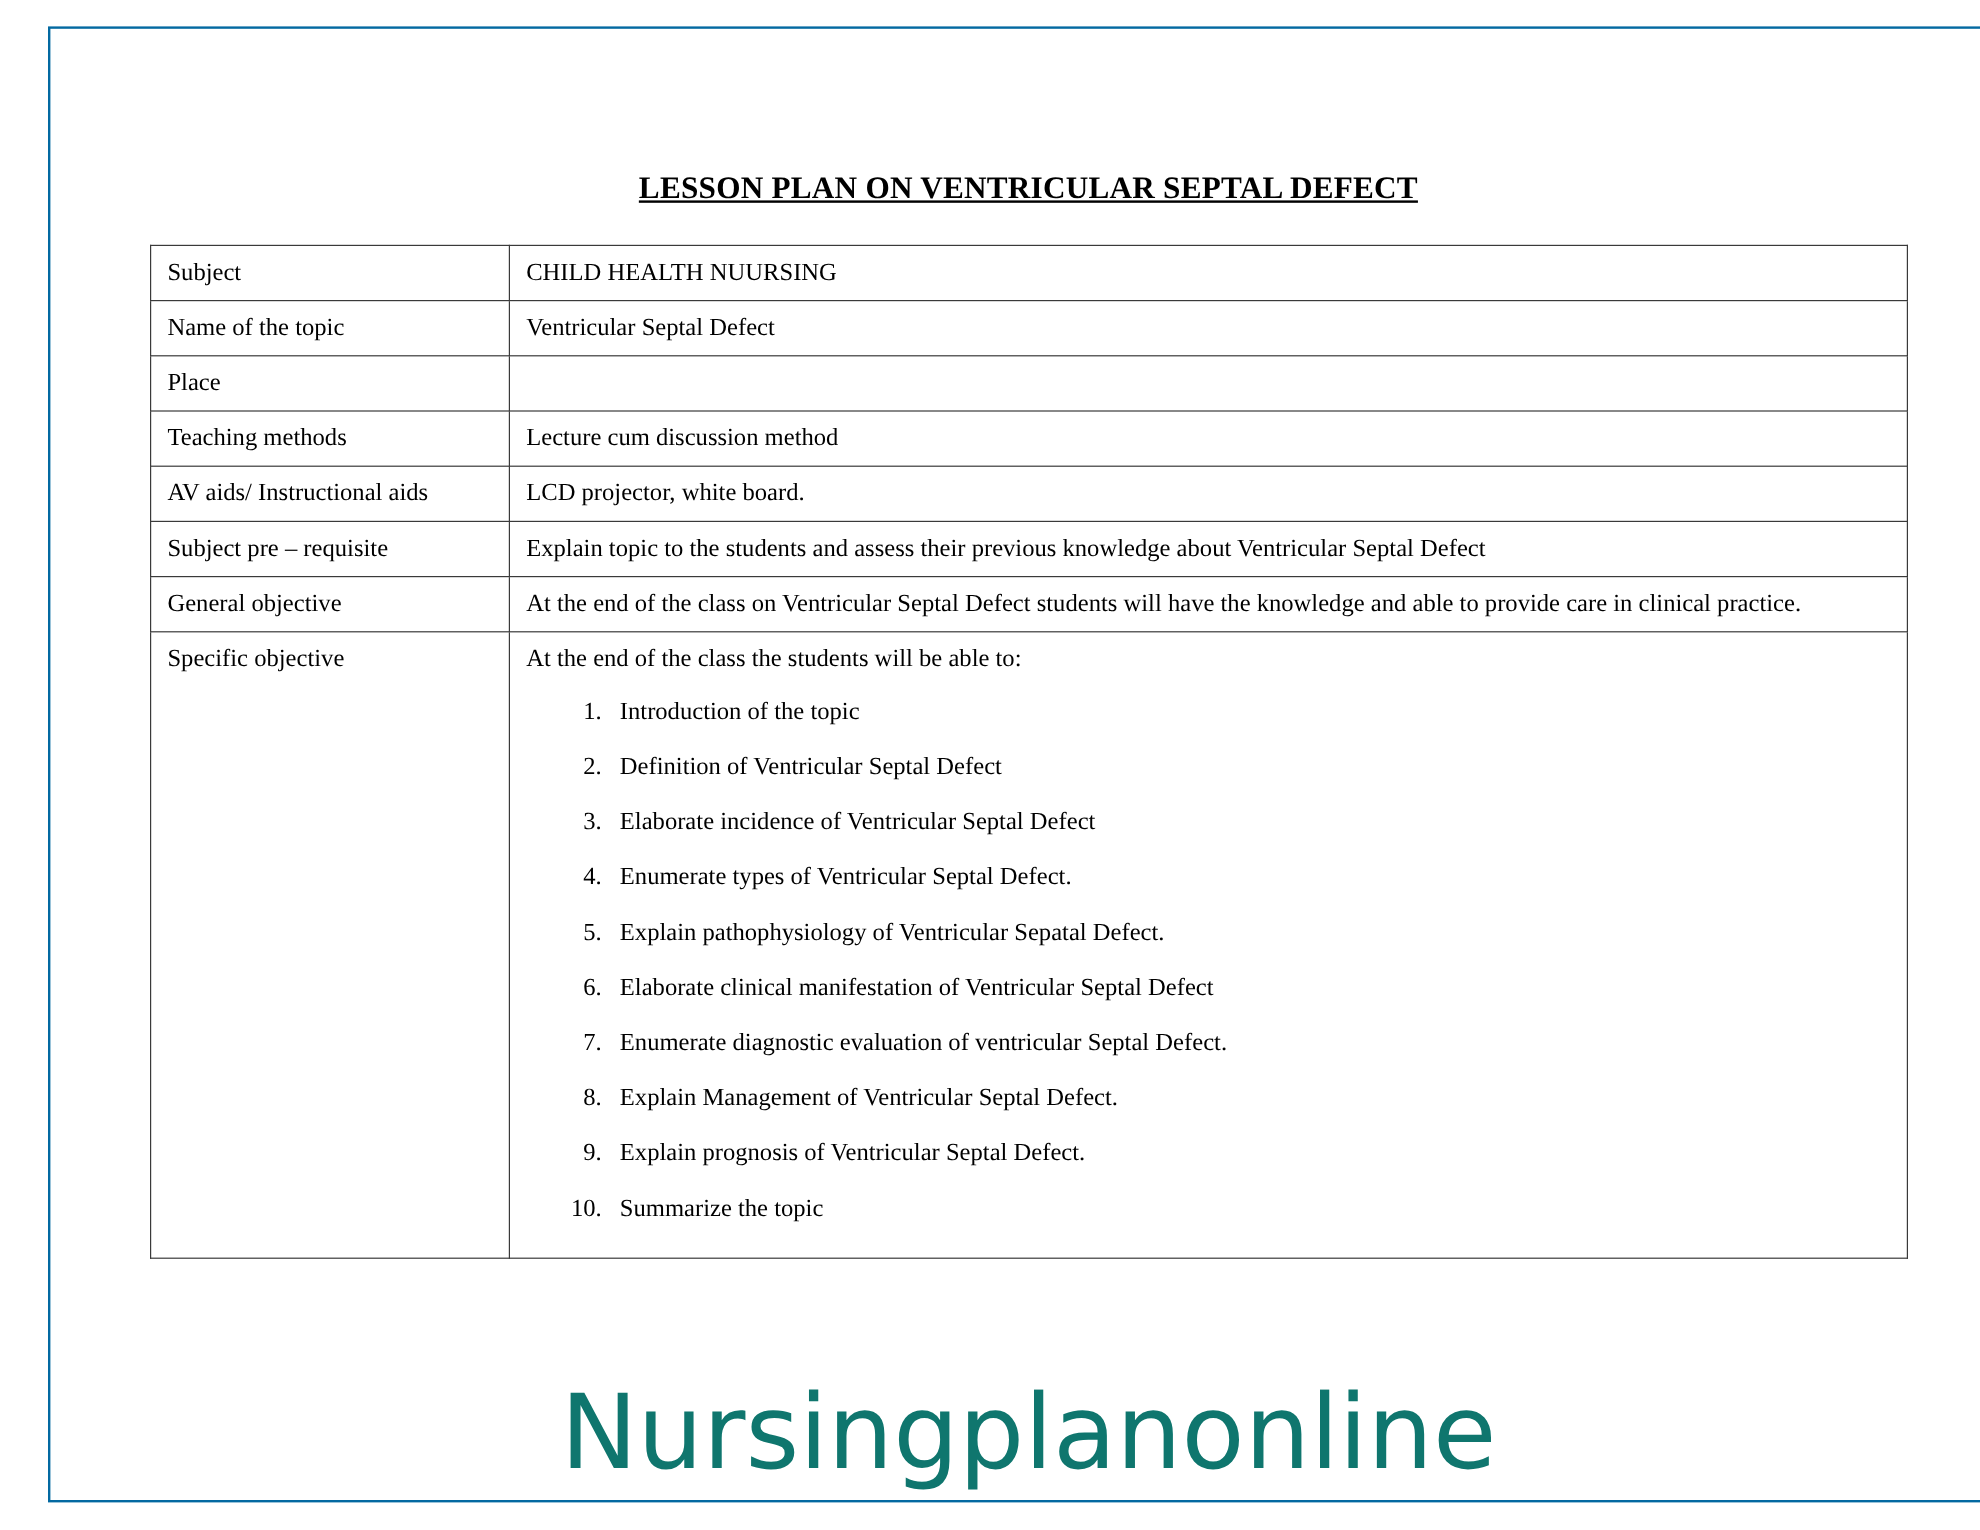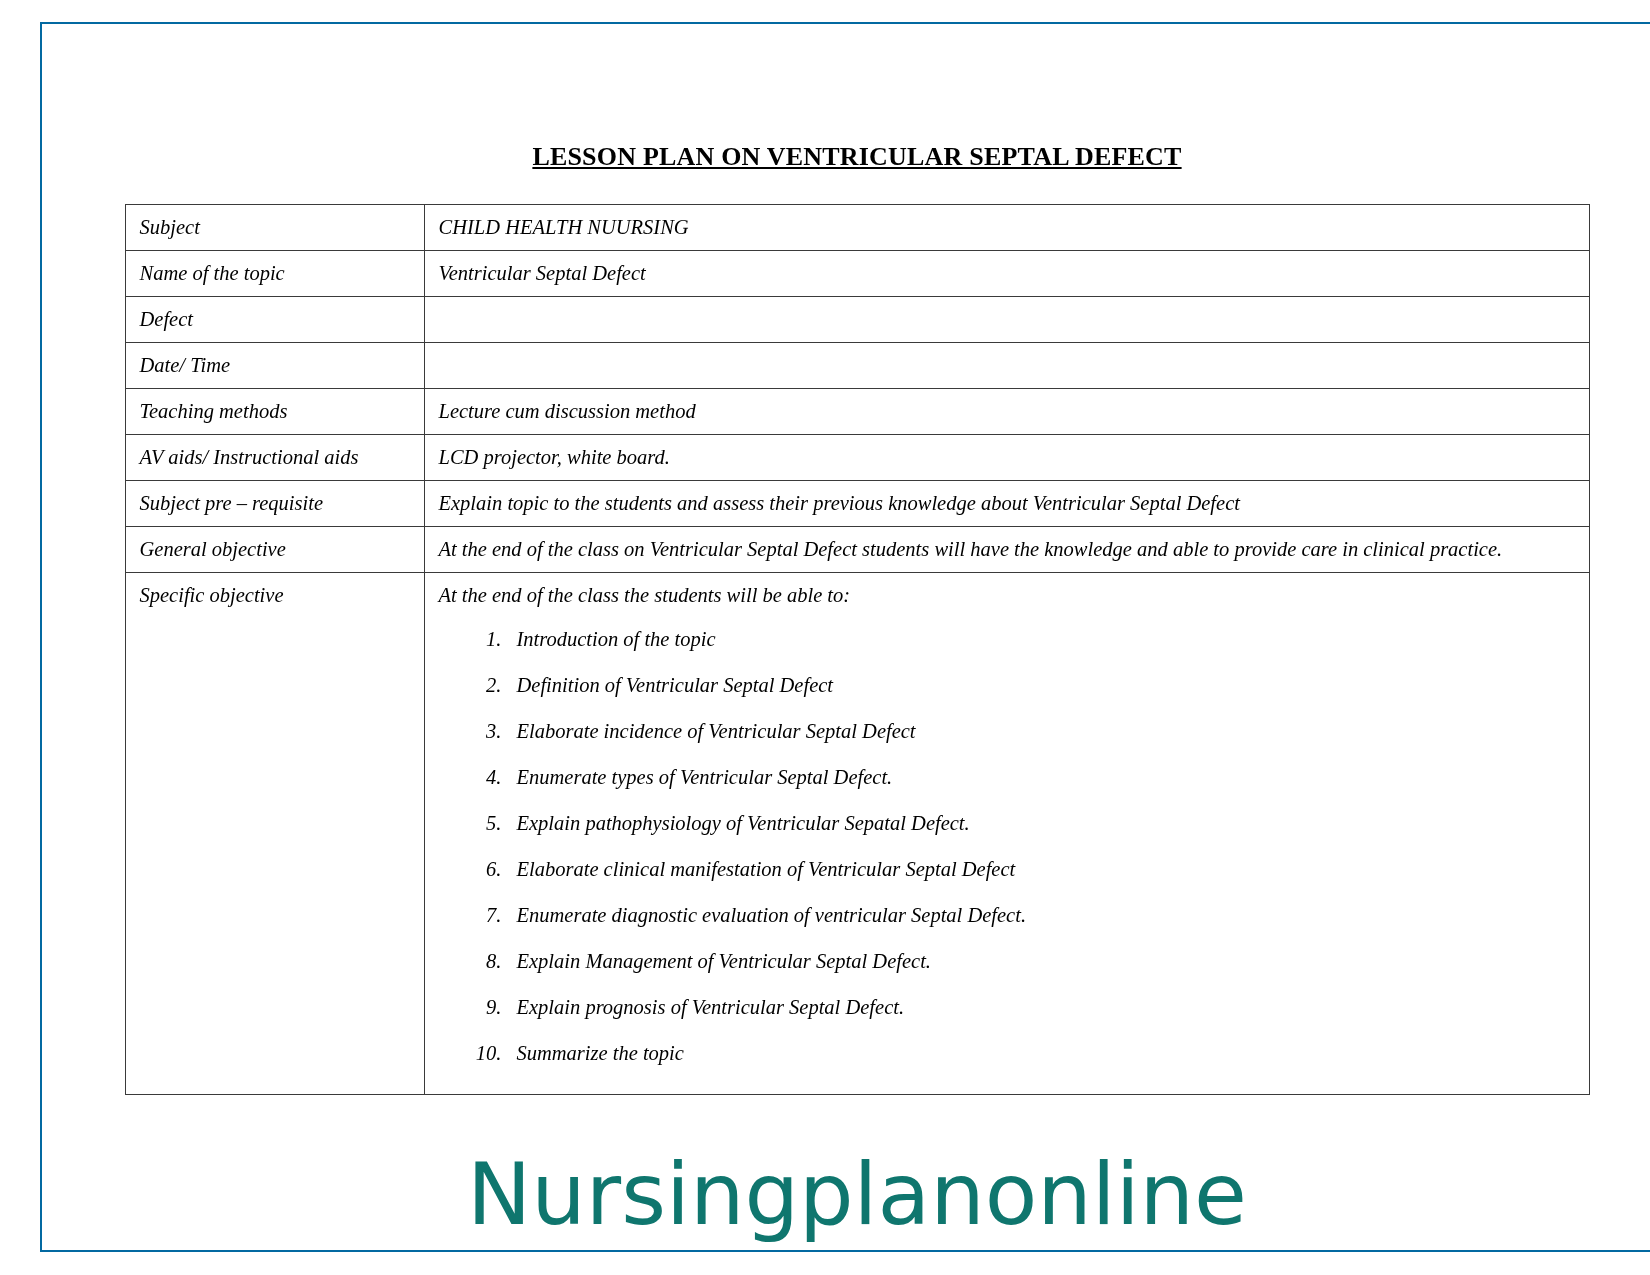--- a/index.html
+++ b/index.html
@@ -37,21 +37,20 @@
     width: 1410px;
     margin: 32px auto 0 auto;
     table-layout: fixed;
   }
   table.lesson-table td {
     border: 1px solid #3a3a3a;
     vertical-align: top;
     font-size: 20.5px;
     line-height: 1.32;
     padding: 9px 12px 9px 14px;
-    font-style: italic;
   }
   td.label-col {
     width: 272px;
   }
   td.value-col {
     width: 1138px;
   }
   .pad-row td { padding-bottom: 28px; }
   .pad-row-lg td { padding-bottom: 42px; }
   .justify { text-align: justify; }
@@ -90,25 +89,21 @@
     <tbody>
       <tr class="pad-row">
         <td class="label-col">Subject</td>
         <td class="value-col">CHILD HEALTH NUURSING</td>
       </tr>
       <tr class="pad-row">
         <td class="label-col">Name of the topic</td>
         <td class="value-col">Ventricular Septal Defect</td>
       </tr>
       <tr>
-        <td class="label-col">Defect</td>
-        <td class="value-col"></td>
-      </tr>
-      <tr class="pad-row">
-        <td class="label-col">Date/ Time</td>
+        <td class="label-col">Place</td>
         <td class="value-col"></td>
       </tr>
       <tr>
         <td class="label-col">Teaching methods</td>
         <td class="value-col">Lecture cum discussion method</td>
       </tr>
       <tr class="pad-row-lg">
         <td class="label-col">AV aids/ Instructional aids</td>
         <td class="value-col">LCD projector, white board.</td>
       </tr>

